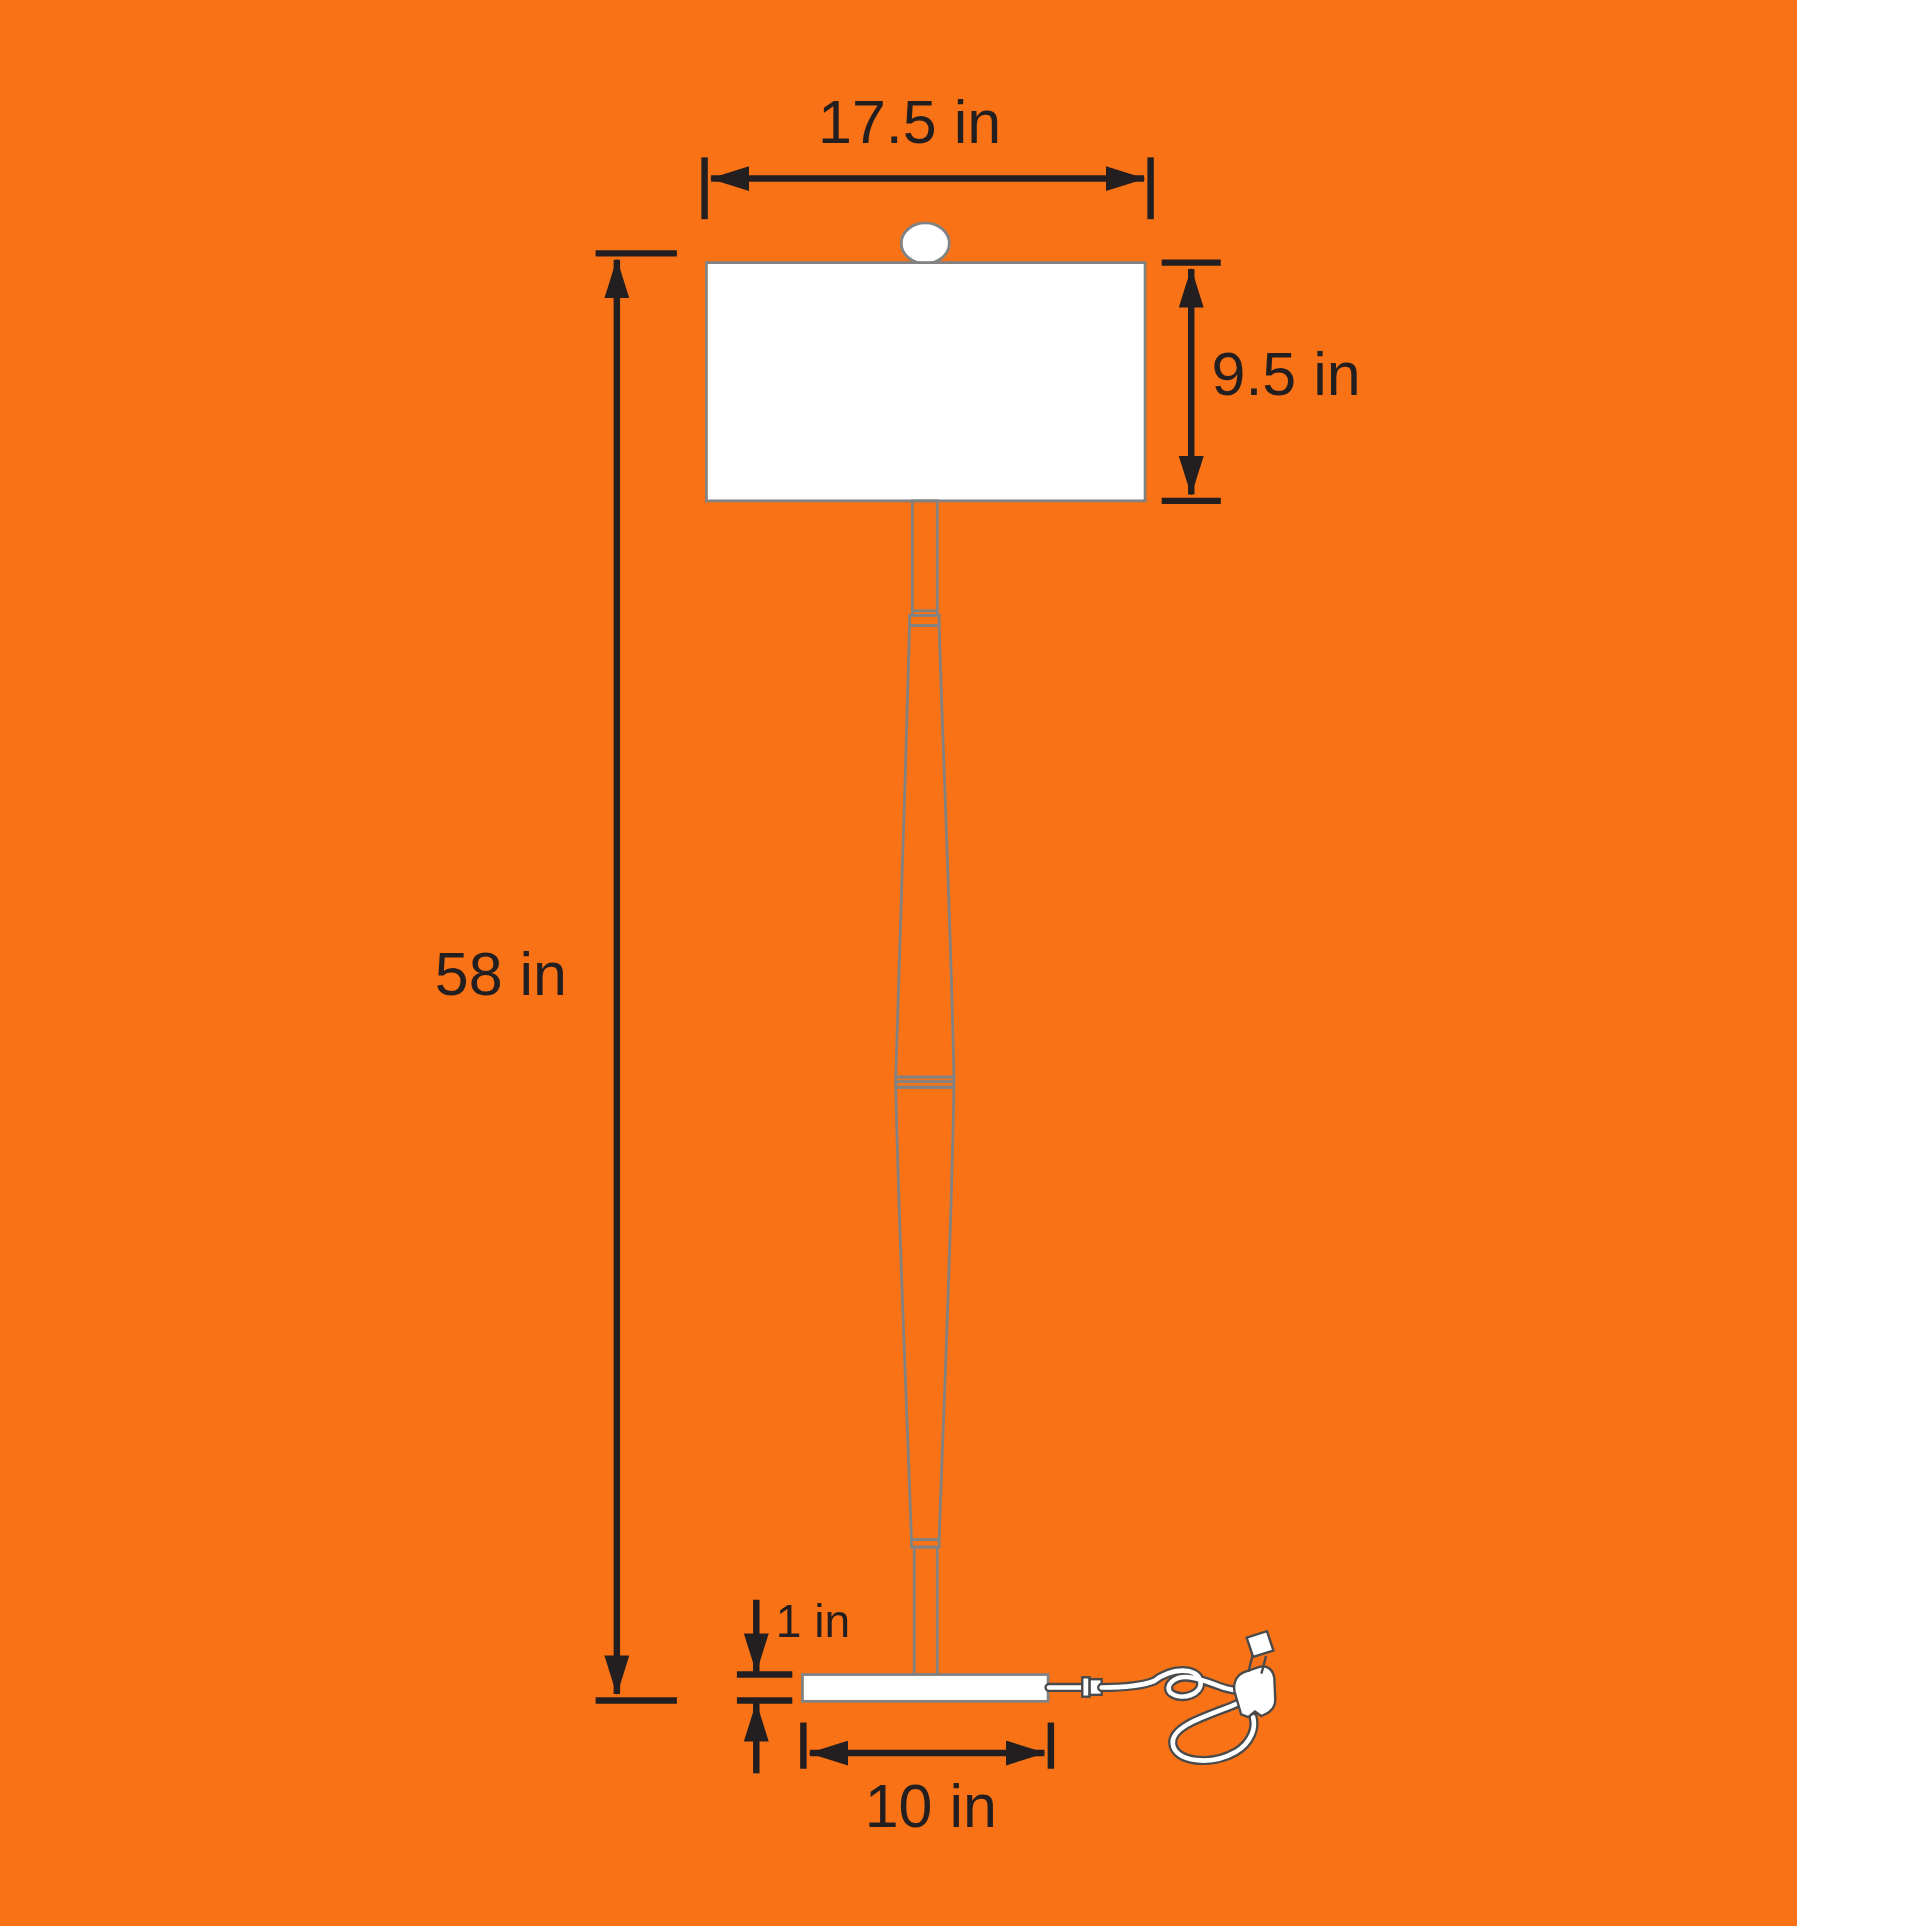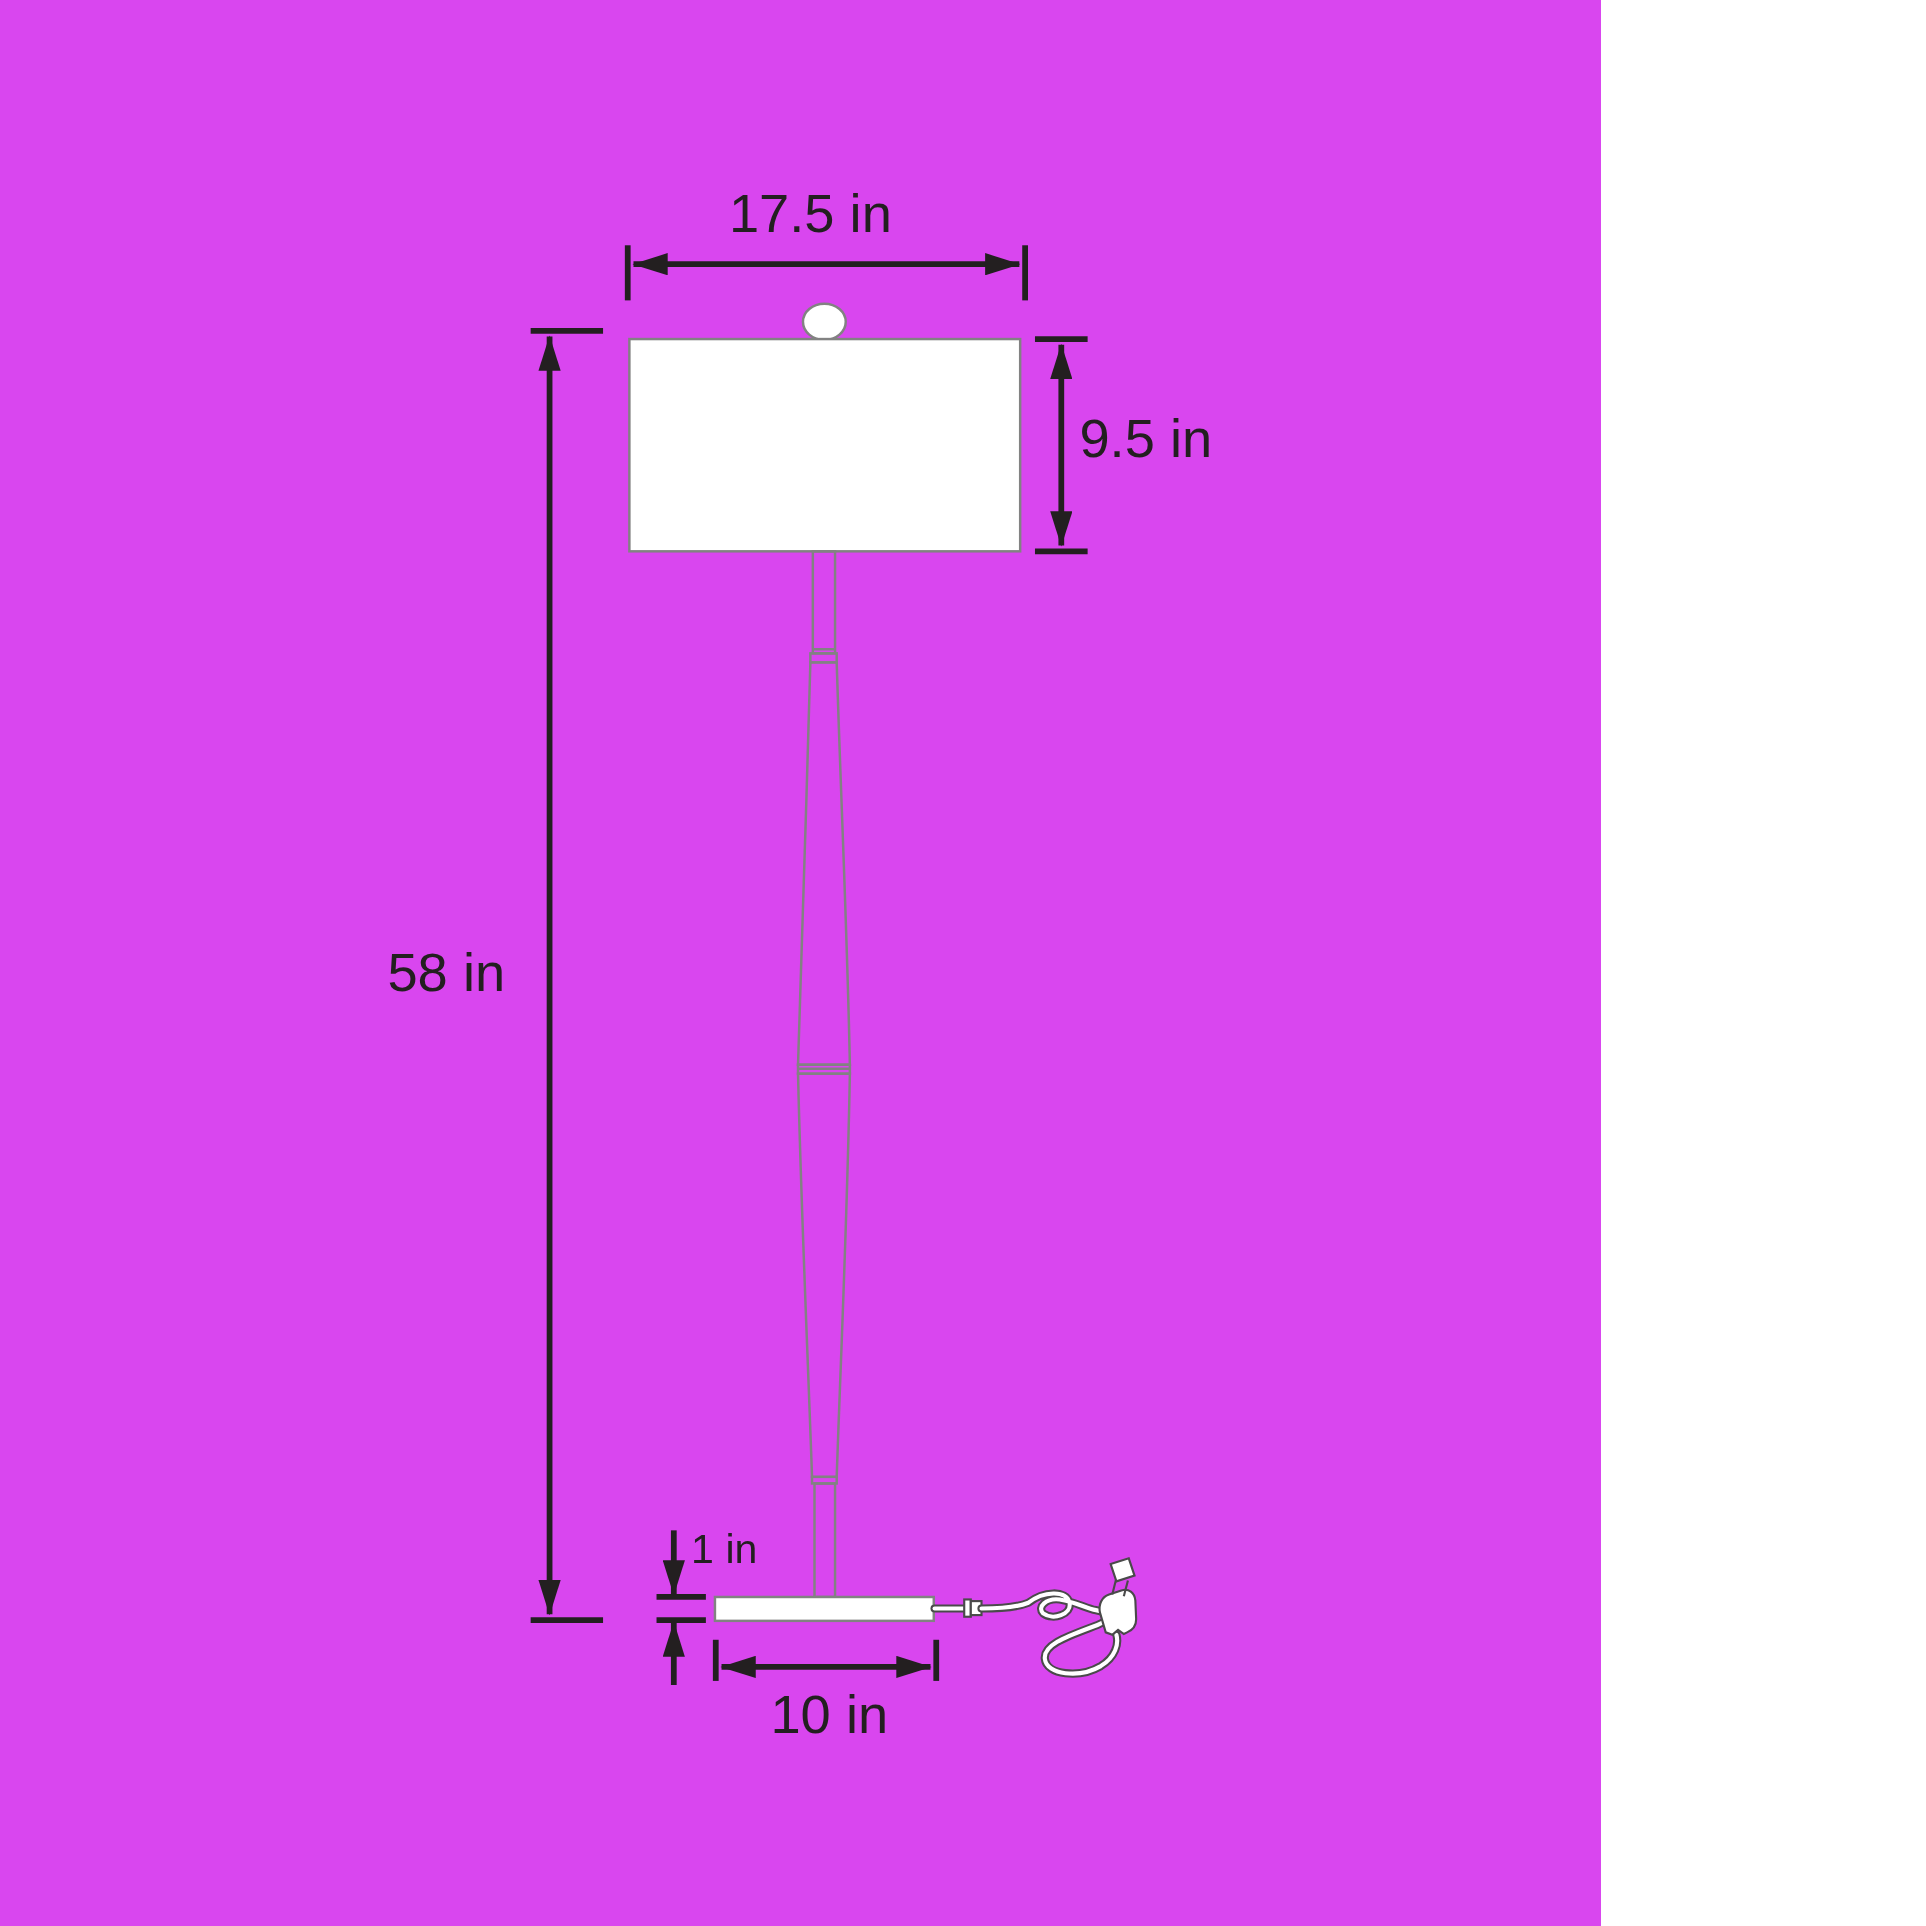--- a/index.html
+++ b/index.html
@@ -1,16 +1,16 @@
 <!DOCTYPE html>
 <html><head>
 <meta charset="utf-8">
 <style>
   html,body{margin:0;padding:0;background:#ffffff;}
-  .canvas{width:1601px;height:1927px;background:#d946ef;position:relative;overflow:hidden;}
+  .canvas{width:1797px;height:1927px;background:#f97316;position:relative;overflow:hidden;}
   svg{display:block;width:100%;height:100%;}
   
   .lamp-line{stroke:#828282;stroke-width:3;fill:none;}
   .lamp-fill{stroke:#828282;stroke-width:3;fill:#ffffff;}
   
   .cord-thin{stroke:#4a4a4a;stroke-width:2.6;fill:none;}
   .cord-outer{stroke:#4a4a4a;stroke-width:10;fill:none;stroke-linecap:round;}
   .cord-inner{stroke:#ffffff;stroke-width:5;fill:none;stroke-linecap:round;}
   .plug-fill{stroke:#4a4a4a;stroke-width:2.6;fill:#ffffff;}
   

